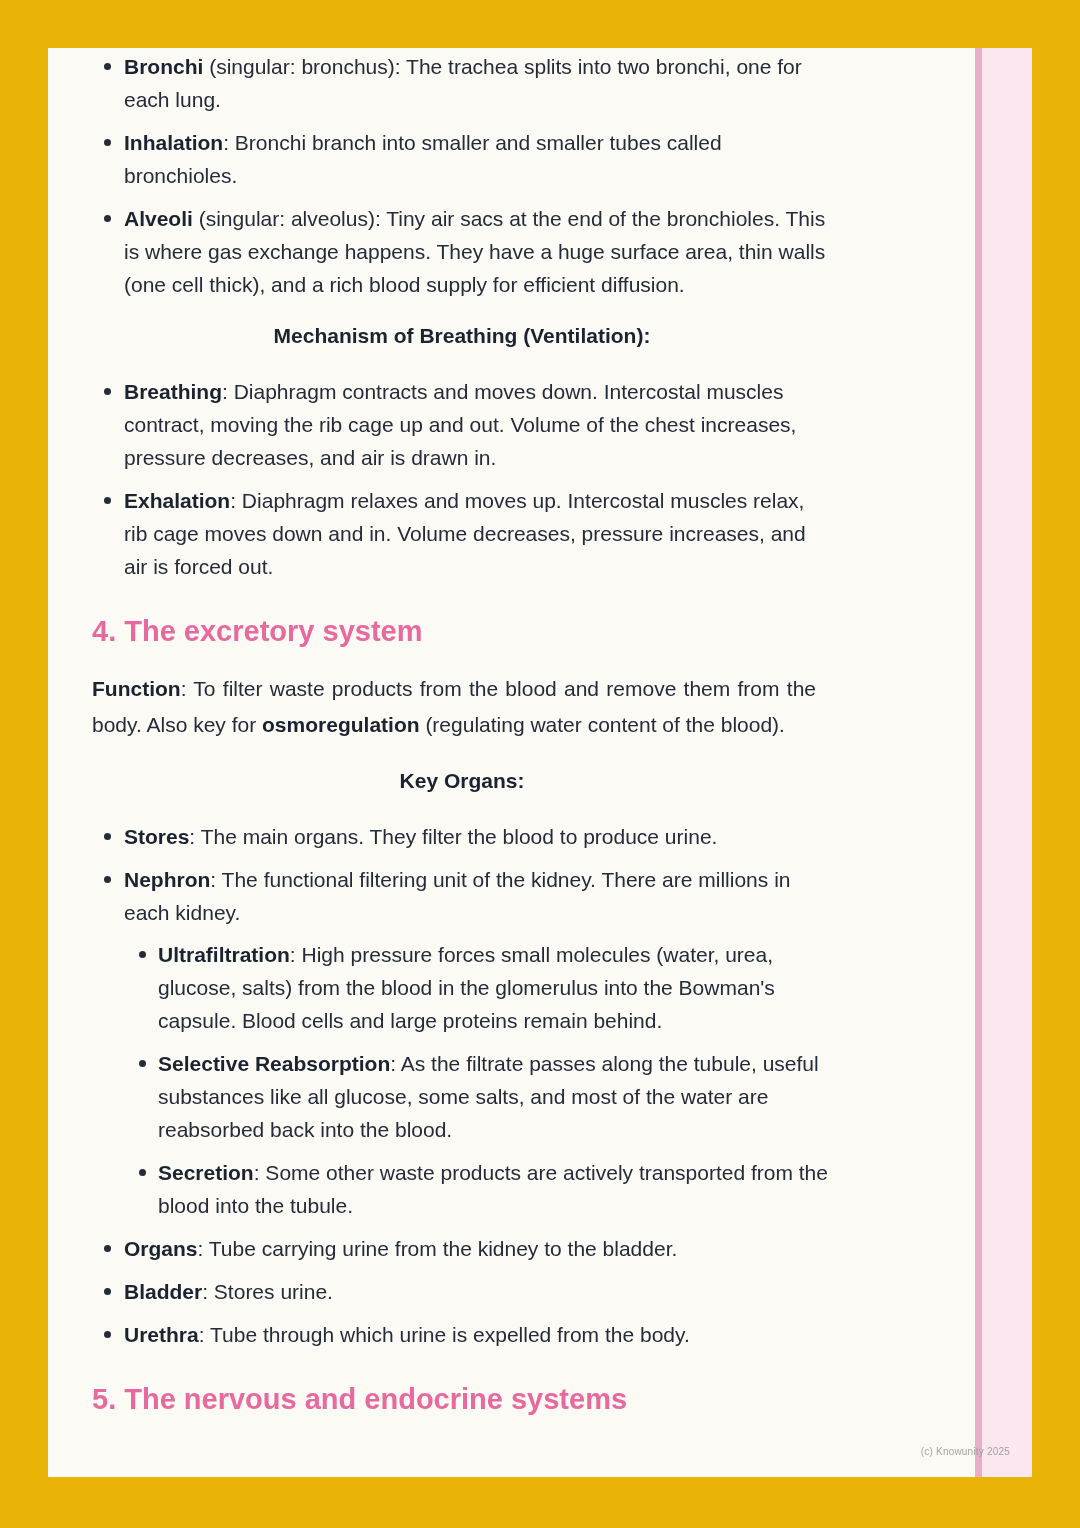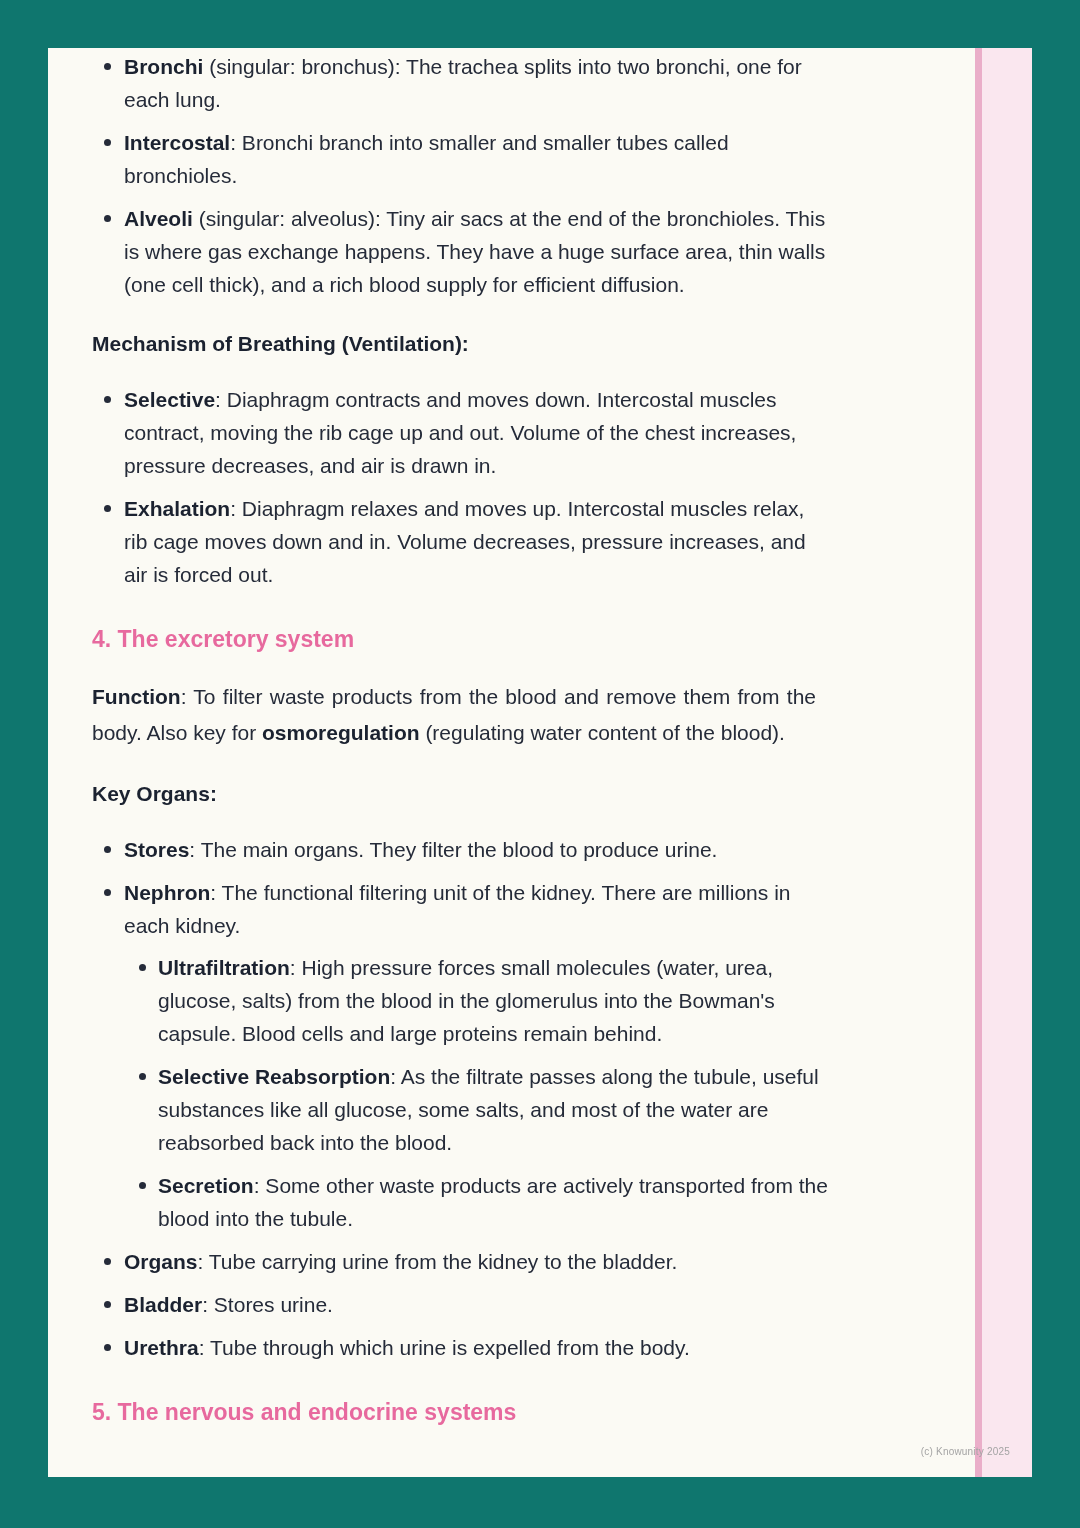--- a/index.html
+++ b/index.html
@@ -5,21 +5,21 @@
   * { box-sizing: border-box; }
   html, body { margin: 0; padding: 0; }
   body {
     width: 1080px; height: 1528px;
     background: #ffffff;
     font-family: "Liberation Sans", sans-serif;
   }
   .page {
     position: relative;
     width: 1080px; height: 1528px;
-    background: #0f766e;
+    background: #eab308;
     overflow: hidden;
   }
   .card {
     position: absolute;
     left: 48px; top: 48px;
     width: 984px; height: 1429px;
     background: #fbfaf4;
   }
   .edge-line {
     position: absolute;
@@ -78,24 +78,25 @@
     left: -19px; top: 13px;
     width: 7px; height: 7px;
     border-radius: 50%;
     background: #252b39;
   }
   h3.subheading {
     font-size: 21px;
     line-height: 33px;
     font-weight: 700;
     color: #1b2230;
-    margin: 26px 0 23px 0;
+    margin: 18px 0 23px 0;
+    text-align: center;
   }
   h2.section-title {
-    font-size: 23px;
+    font-size: 29px;
     line-height: 31px;
     font-weight: 700;
     color: #e7699e;
     margin: 33px 0 24px 0;
   }
   p.function-para {
     margin: 0 16px 21px 0;
     text-align: justify;
     line-height: 36px;
   }
@@ -115,28 +116,28 @@
 <div class="page">
   <div class="card">
 
     <div class="edge-line"></div>
     <div class="edge-fill"></div>
 
     <div class="content">
 
       <ul class="blist">
         <li><strong>Bronchi</strong><span> (singular: bronchus): The trachea splits into two bronchi, one for each lung.</span></li>
-        <li><strong>Intercostal</strong><span>: Bronchi branch into smaller and smaller tubes called bronchioles.</span></li>
+        <li><strong>Inhalation</strong><span>: Bronchi branch into smaller and smaller tubes called bronchioles.</span></li>
         <li><strong>Alveoli</strong><span> (singular: alveolus): Tiny air sacs at the end of the bronchioles. This is where gas exchange happens. They have a huge surface area, thin walls (one cell thick), and a rich blood supply for efficient diffusion.</span></li>
       </ul>
 
       <h3 class="subheading">Mechanism of Breathing (Ventilation):</h3>
 
       <ul class="blist">
-        <li><strong>Selective</strong><span>: Diaphragm contracts and moves down. Intercostal muscles contract, moving the rib cage up and out. Volume of the chest increases, pressure decreases, and air is drawn in.</span></li>
+        <li><strong>Breathing</strong><span>: Diaphragm contracts and moves down. Intercostal muscles contract, moving the rib cage up and out. Volume of the chest increases, pressure decreases, and air is drawn in.</span></li>
         <li><strong>Exhalation</strong><span>: Diaphragm relaxes and moves up. Intercostal muscles relax, rib cage moves down and in. Volume decreases, pressure increases, and air is forced out.</span></li>
       </ul>
 
       <h2 class="section-title">4. The excretory system</h2>
 
       <p class="function-para"><strong>Function</strong><span>: To filter waste products from the blood and remove them from the body. Also key for </span><strong>osmoregulation</strong><span> (regulating water content of the blood).</span></p>
 
       <h3 class="subheading">Key Organs:</h3>
 
       <ul class="blist">

